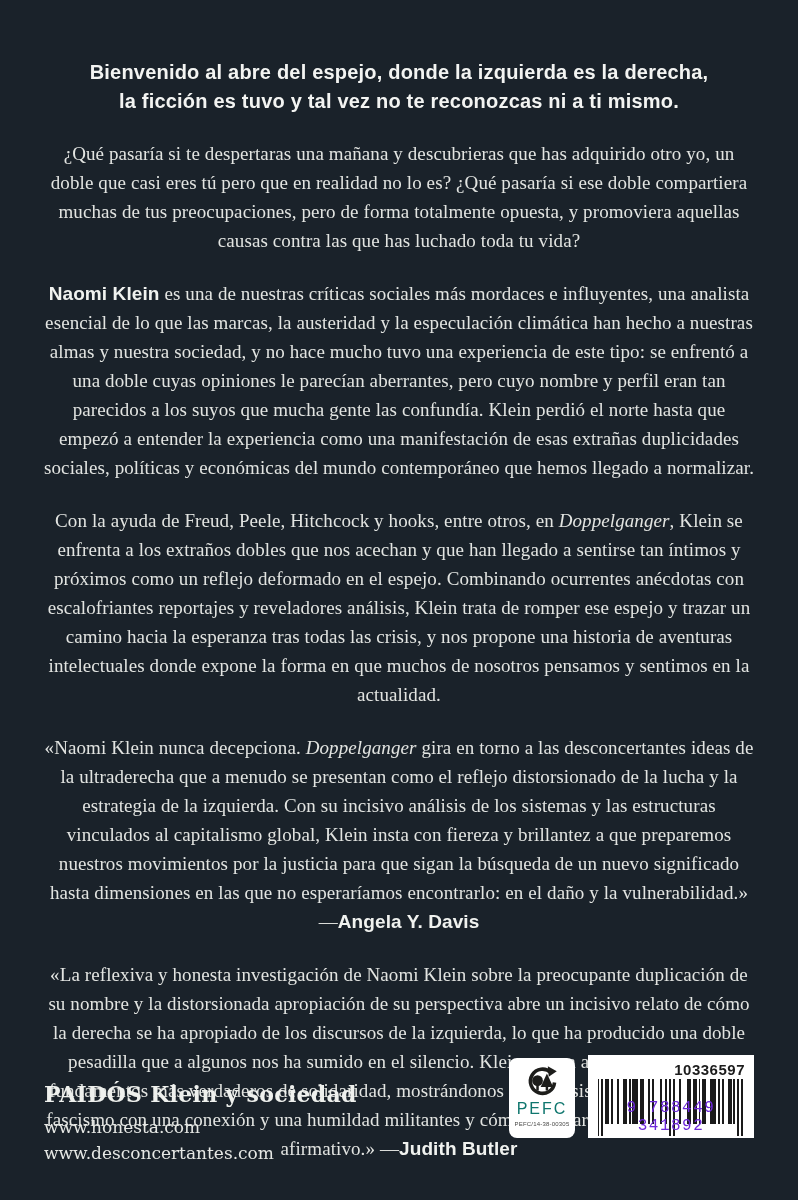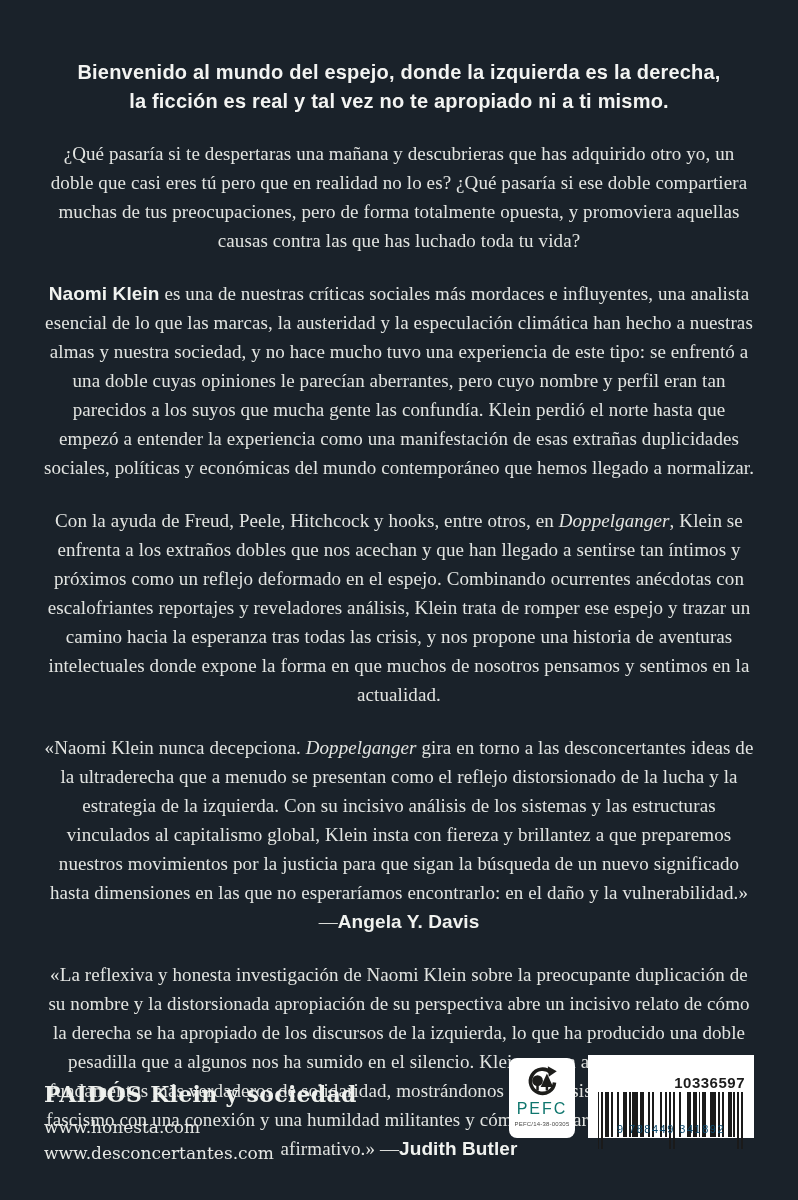--- a/index.html
+++ b/index.html
@@ -67,52 +67,52 @@
     font-size:16px;letter-spacing:2px;color:#0f766e;margin-top:1px;
   }
   .pefc-cert{
     font-family:"Liberation Sans",sans-serif;
     font-size:6px;color:#4a4a48;margin-top:3px;letter-spacing:.2px;
   }
   .barcode-box{
     position:absolute;left:588px;top:7px;
     width:166px;height:83px;
     background:#ffffff;
-    box-sizing:border-box;padding-top:19px;
+    box-sizing:border-box;padding-top:6px;
   }
   .barcode-number{
     font-family:"Liberation Sans",sans-serif;
     font-size:15px;font-weight:600;color:#1c1c1c;
     text-align:right;padding-right:9px;height:18px;line-height:18px;
     letter-spacing:.5px;
   }
   .barcode-bars{
     display:flex;align-items:flex-start;
     height:58px;width:147px;margin:0 auto;position:relative;
   }
   .bar{height:45px;background:#1a1a1a;flex:none;}
   .bar.space{background:transparent;}
   .bar.tall{height:57px;}
   .barcode-digits{
     position:absolute;left:0;right:0;bottom:3px;
-    font-family:Liberation Sans, sans-serif;
-    font-size:11px;letter-spacing:1.5px;color:#0c4a6e;
+    font-family:Liberation Mono, monospace;
+    font-size:16px;letter-spacing:1.5px;color:#6d28d9;
     text-align:center;
   }
 </style>
 </head>
 <body>
 
 <div class="cover">
 
   <div class="content">
 
     <div class="tagline">
-      <div>Bienvenido al mundo del espejo, donde la izquierda es la derecha,</div>
-      <div>la ficción es real y tal vez no te apropiado ni a ti mismo.</div>
+      <div>Bienvenido al abre del espejo, donde la izquierda es la derecha,</div>
+      <div>la ficción es tuvo y tal vez no te reconozcas ni a ti mismo.</div>
     </div>
 
     <p class="body"><span>¿Qué pasaría si te despertaras una mañana y descubrieras que has adquirido otro yo, un doble que casi eres tú pero que en realidad no lo es? ¿Qué pasaría si ese doble compartiera muchas de tus preocupaciones, pero de forma totalmente opuesta, y promoviera aquellas causas contra las que has luchado toda tu vida?</span></p>
 
     <p class="body"><span class="sansbold">Naomi Klein</span><span> es una de nuestras críticas sociales más mordaces e influyentes, una analista esencial de lo que las marcas, la austeridad y la especulación climática han hecho a nuestras almas y nuestra sociedad, y no hace mucho tuvo una experiencia de este tipo: se enfrentó a una doble cuyas opiniones le parecían aberrantes, pero cuyo nombre y perfil eran tan parecidos a los suyos que mucha gente las confundía. Klein perdió el norte hasta que empezó a entender la experiencia como una manifestación de esas extrañas duplicidades sociales, políticas y económicas del mundo contemporáneo que hemos llegado a normalizar.</span></p>
 
     <p class="body"><span>Con la ayuda de Freud, Peele, Hitchcock y hooks, entre otros, en </span><em>Doppelganger</em><span>, Klein se enfrenta a los extraños dobles que nos acechan y que han llegado a sentirse tan íntimos y próximos como un reflejo deformado en el espejo. Combinando ocurrentes anécdotas con escalofriantes reportajes y reveladores análisis, Klein trata de romper ese espejo y trazar un camino hacia la esperanza tras todas las crisis, y nos propone una historia de aventuras intelectuales donde expone la forma en que muchos de nosotros pensamos y sentimos en la actualidad.</span></p>
 
     <p class="body"><span>«Naomi Klein nunca decepciona. </span><em>Doppelganger</em><span> gira en torno a las desconcertantes ideas de la ultraderecha que a menudo se presentan como el reflejo distorsionado de la lucha y la estrategia de la izquierda. Con su incisivo análisis de los sistemas y las estructuras vinculados al capitalismo global, Klein insta con fiereza y brillantez a que preparemos nuestros movimientos por la justicia para que sigan la búsqueda de un nuevo significado hasta dimensiones en las que no esperaríamos encontrarlo: en el daño y la vulnerabilidad.» —</span><span class="sansbold">Angela Y. Davis</span></p>
 

